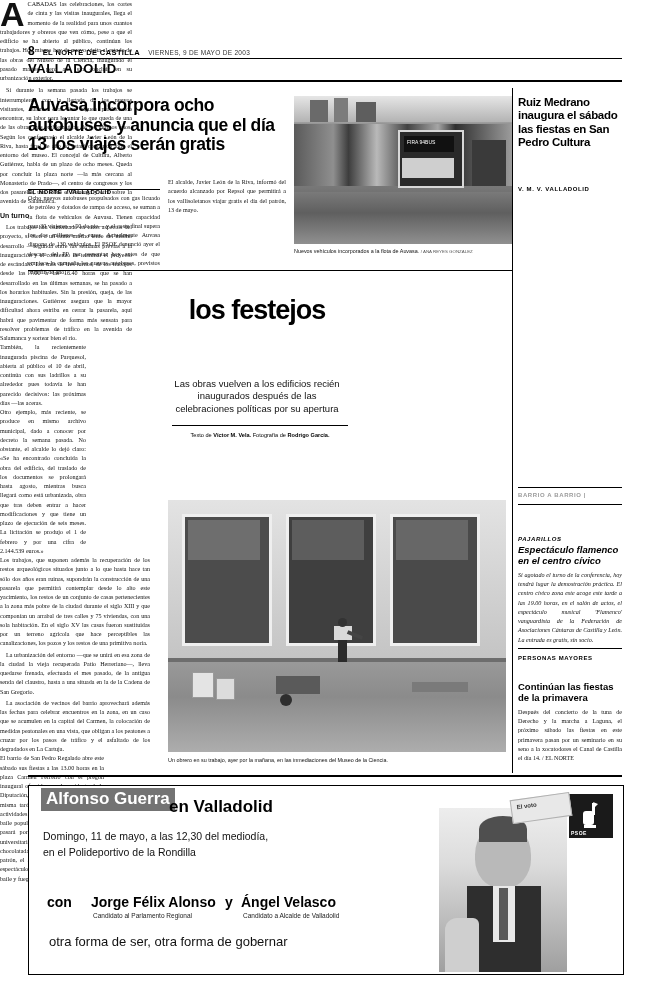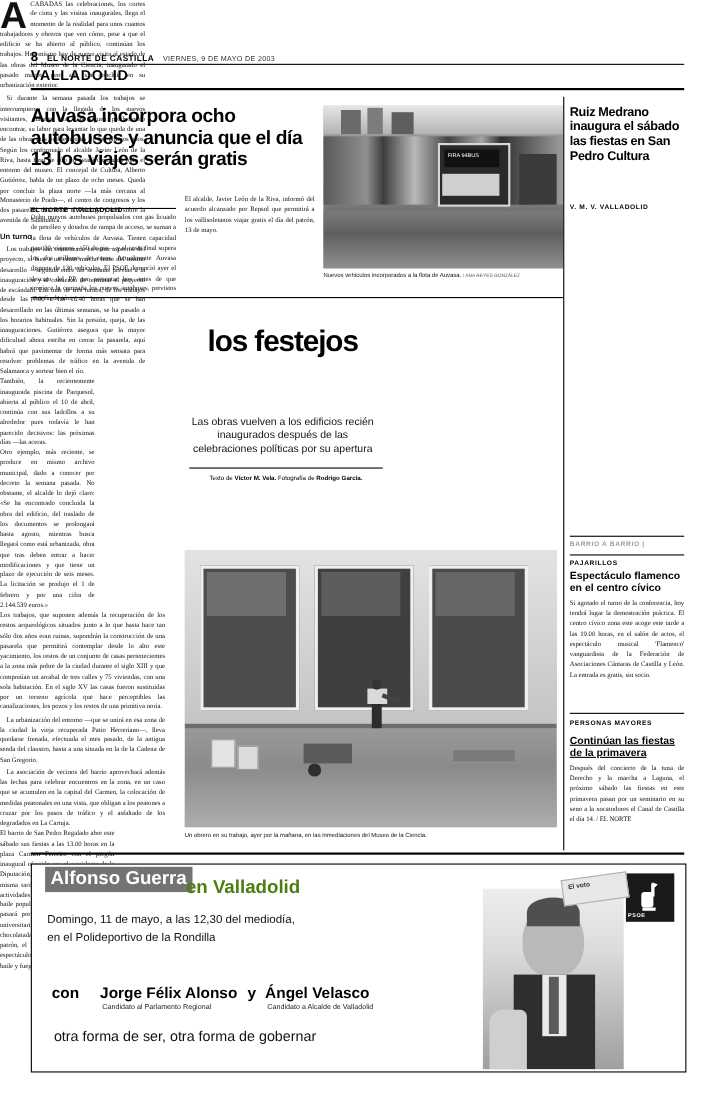--- a/index.html
+++ b/index.html
@@ -58,21 +58,21 @@
     letter-spacing:-.3px;}
   .kicker{font-family:"Liberation Sans",sans-serif;font-weight:bold;font-size:6px;letter-spacing:.6px;}
   .kicker-grey{color:#9a9a9a;}
   .rail-sec-title{font-family:"Liberation Sans",sans-serif;font-weight:bold;font-size:9.5px;line-height:1.15;}
 
   
   .ad{position:absolute;left:28px;top:785px;width:594px;height:188px;border:1px solid #000;background:#fff;}
   .ad-name-box{position:absolute;left:12px;top:2px;background:#737373;color:#fff;
     font-family:Liberation Sans, sans-serif;font-weight:bold;font-size:17px;padding:1px 5px 2px;}
   .ad-name-tail{position:absolute;left:140px;top:11px;font-family:"Liberation Sans",sans-serif;
-    font-weight:bold;font-size:17px;color:#4d7c0f;}
+    font-weight:bold;font-size:17px;color:#000000;}
   .ad-line{position:absolute;left:14px;font-family:"Liberation Sans",sans-serif;font-size:10.5px;color:#111;}
   .ad-con{position:absolute;left:18px;top:108px;font-family:"Liberation Sans",sans-serif;
     font-weight:bold;font-size:14px;}
   .ad-cand{position:absolute;font-family:"Liberation Sans",sans-serif;font-size:6.5px;color:#222;}
   .ad-slogan{position:absolute;left:20px;top:148px;font-family:"Liberation Sans",sans-serif;
     font-size:13px;color:#111;}
   .psoe{position:absolute;right:10px;top:8px;width:44px;height:44px;background:#1a1a1a;}
   .psoe-fist{position:absolute;left:12px;top:7px;width:20px;height:30px;}
   .elvoto{position:absolute;right:52px;top:10px;width:58px;height:22px;background:#e8e8e8;
     transform:rotate(-8deg);border:1px solid #b0b0b0;}
@@ -193,30 +193,30 @@
   <div class="caption" style="left:168px;top:757px;width:338px;">Un obrero en su trabajo, ayer por la mañana, en las inmediaciones del Museo de la Ciencia.</div>
 
   <div class="rail-head">Ruiz Medrano inaugura el sábado las fiestas en San Pedro Cultura</div>
   <div class="kicker" style="position:absolute;left:518px;top:186px;">V. M. V. VALLADOLID</div>
   <div class="body-col" style="left:518px;top:198px;width:104px;">El barrio de San Pedro Regalado abre este sábado sus fiestas a las 13.00 horas en la plaza Carmen Ferreiro con el pregón inaugural ofrecido por el presidente de la Diputación, Ramiro Ruiz Medrano. Esa misma tarde comenzará el programa de actividades con juegos para niños y un baile popular en la plaza. El domingo 11 pasará por el barrio la marcha-carrera universitaria y por la tarde habrá una chocolatada y discomóvil. El día del patrón, el 13 de mayo, está previsto un espectáculo de baile, entrega de trofeos, baile y fuegos artificiales.</div>
 
   <div class="hrule" style="left:518px;top:487px;width:104px;"></div>
   <div class="kicker kicker-grey" style="position:absolute;left:518px;top:492px;">BARRIO A BARRIO |</div>
   <div class="hrule" style="left:518px;top:504px;width:104px;"></div>
 
-  <div style="position:absolute;left:518px;top:510px;width:104px;">
+  <div style="position:absolute;left:518px;top:536px;width:104px;font-style:italic;">
     <div class="kicker">PAJARILLOS</div>
     <div class="rail-sec-title" style="margin-top:3px;">Espectáculo flamenco en el centro cívico</div>
     <div class="body-col" style="position:relative;margin-top:4px;width:104px;">Si agotado el turno de la conferencia, hoy tendrá lugar la demostración práctica. El centro cívico zona este acoge este tarde a las 19.00 horas, en el salón de actos, el espectáculo musical 'Flamenco' vanguardista de la Federación de Asociaciones Cántaras de Castilla y León. La entrada es gratis, sin socio.</div>
   </div>
 
   <div class="hrule" style="left:518px;top:648px;width:104px;"></div>
   <div style="position:absolute;left:518px;top:655px;width:104px;">
     <div class="kicker">PERSONAS MAYORES</div>
-    <div class="rail-sec-title" style="margin-top:8px;text-decoration:underline;">Continúan las fiestas de la primavera</div>
+    <div class="rail-sec-title" style="margin-top:21px;">Continúan las fiestas de la primavera</div>
     <div class="body-col" style="position:relative;margin-top:4px;width:104px;">Después del concierto de la tuna de Derecho y la marcha a Laguna, el próximo sábado las fiestas en este primavera pasan por un seminario en su seno a la xocatodores el Canal de Castilla el día 14. / EL NORTE</div>
   </div>
 
   <div class="hrule" style="left:28px;top:775px;width:594px;height:2px;background:#000;"></div>
 
   <div class="ad">
     <div class="ad-name-box">Alfonso Guerra</div>
     <div class="ad-name-tail">en Valladolid</div>
 
     <div class="ad-line" style="top:44px;">Domingo, 11 de mayo, a las 12,30 del mediodía,</div>

